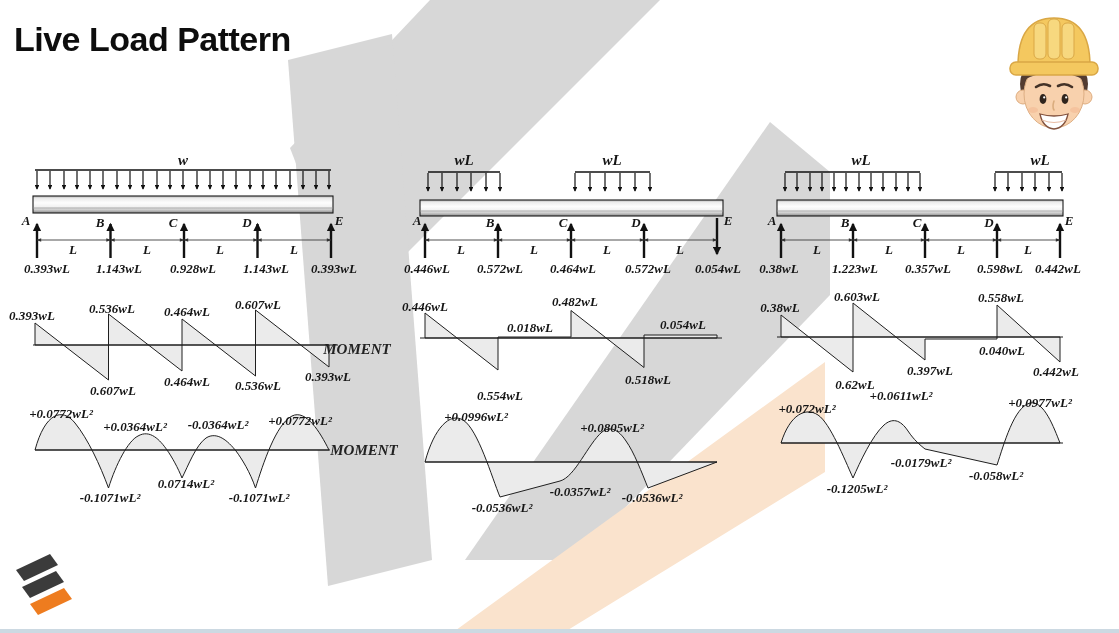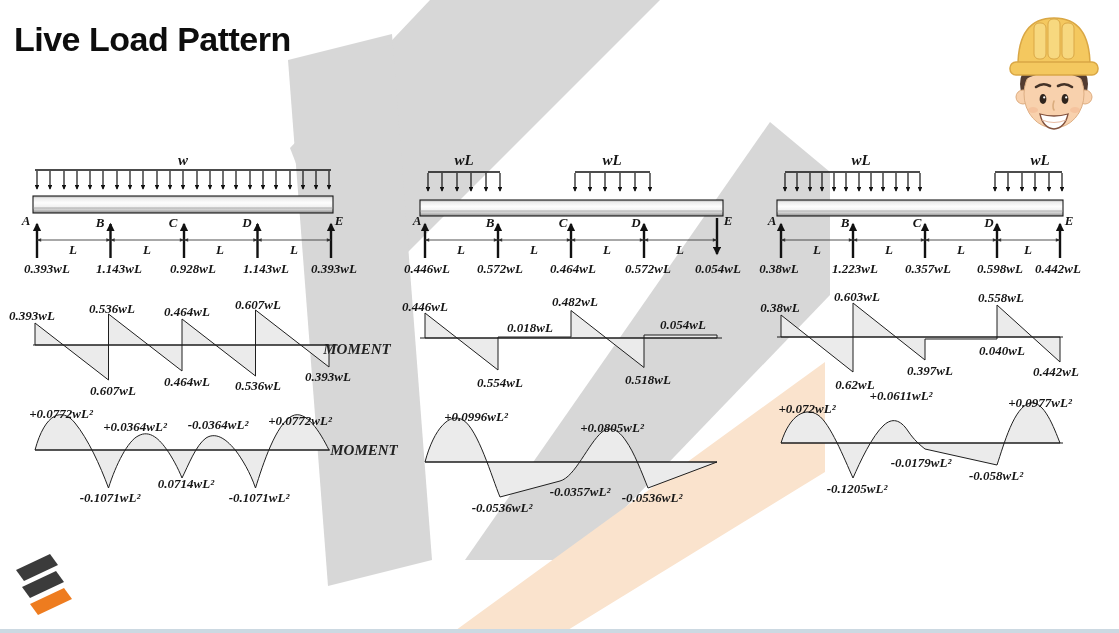--- a/index.html
+++ b/index.html
@@ -231,21 +231,21 @@
   <span class="lbl" style="left:680px;top:242px">L</span>
   <span class="lbl" style="left:427px;top:261px">0.446wL</span>
   <span class="lbl" style="left:500px;top:261px">0.572wL</span>
   <span class="lbl" style="left:573px;top:261px">0.464wL</span>
   <span class="lbl" style="left:648px;top:261px">0.572wL</span>
   <span class="lbl" style="left:718px;top:261px">0.054wL</span>
   <span class="lbl" style="left:425px;top:299px">0.446wL</span>
   <span class="lbl" style="left:530px;top:320px">0.018wL</span>
   <span class="lbl" style="left:575px;top:294px">0.482wL</span>
   <span class="lbl" style="left:683px;top:317px">0.054wL</span>
-  <span class="lbl" style="left:500px;top:375px">0.554wL</span>
+  <span class="lbl" style="left:500px;top:388px">0.554wL</span>
   <span class="lbl" style="left:648px;top:372px">0.518wL</span>
   <span class="lbl" style="left:476px;top:409px">+0.0996wL²</span>
   <span class="lbl" style="left:612px;top:420px">+0.0805wL²</span>
   <span class="lbl" style="left:502px;top:500px">-0.0536wL²</span>
   <span class="lbl" style="left:580px;top:484px">-0.0357wL²</span>
   <span class="lbl" style="left:652px;top:490px">-0.0536wL²</span>
 
   <span class="lbl big" style="left:861px;top:152px">wL</span>
   <span class="lbl big" style="left:1040px;top:152px">wL</span>
   <span class="lbl" style="left:772px;top:213px">A</span>

